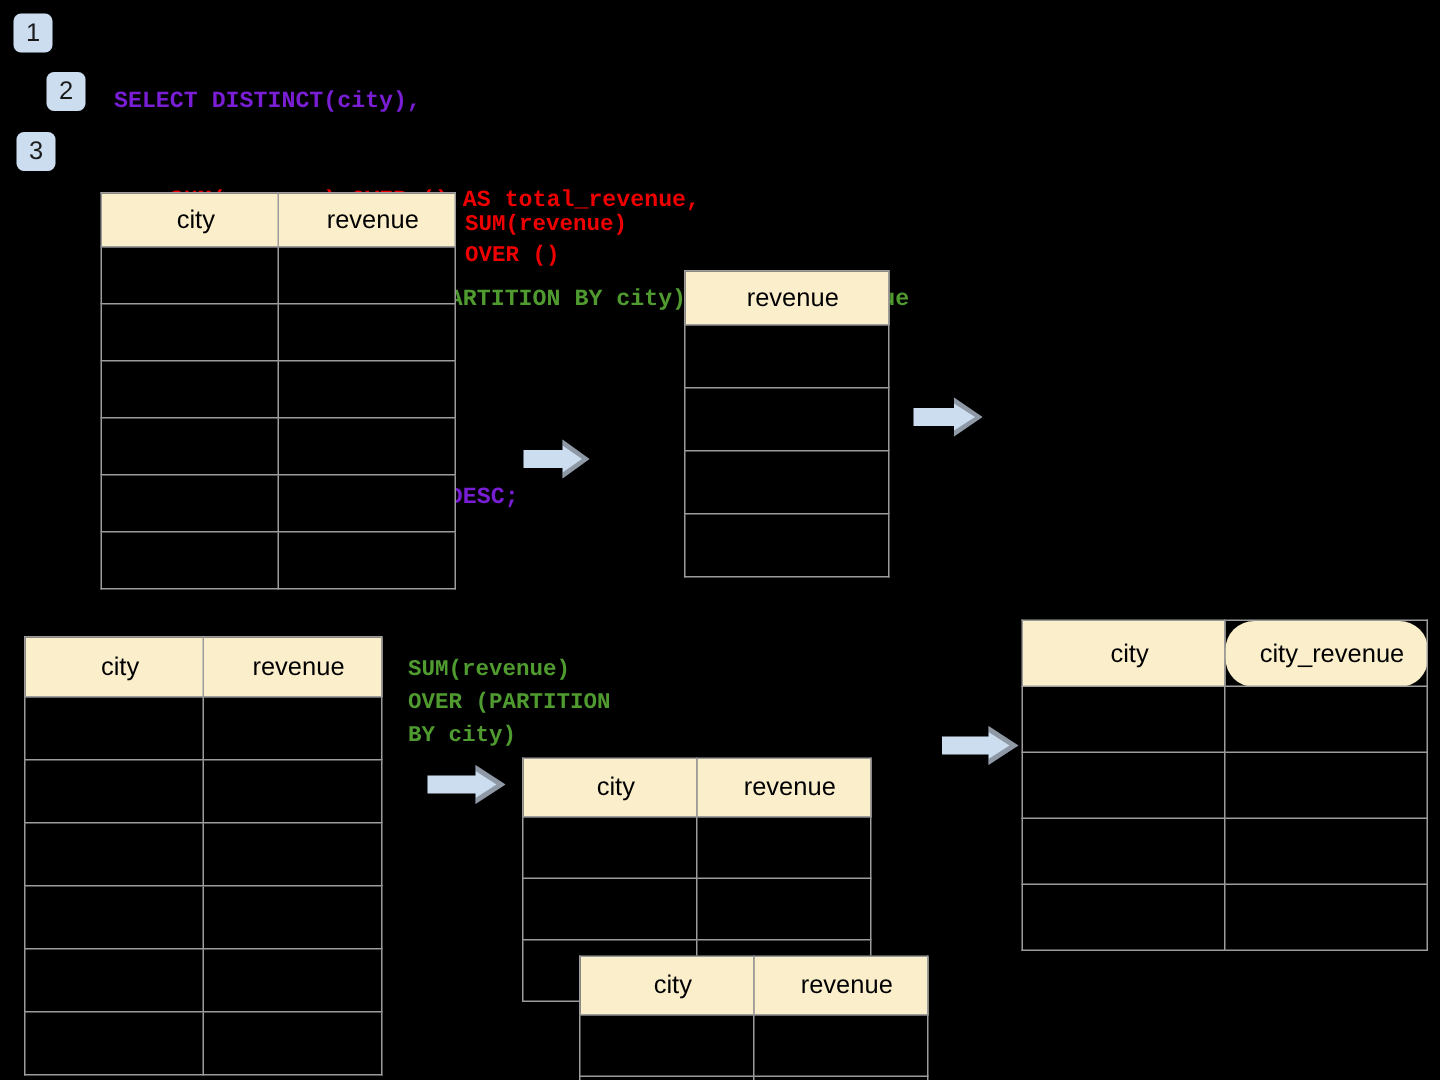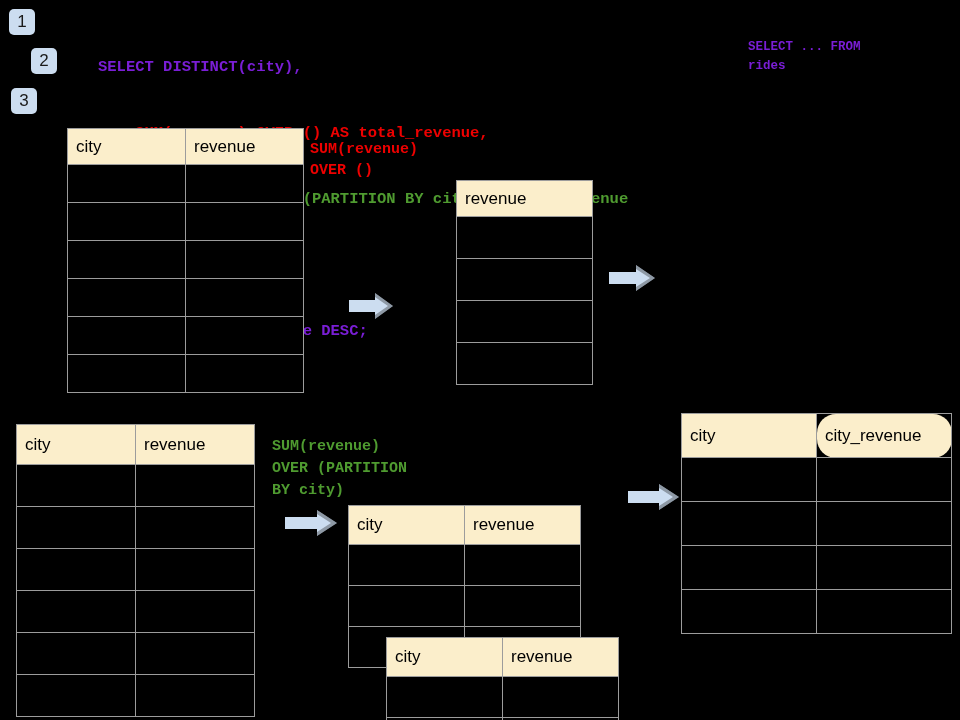--- a/index.html
+++ b/index.html
@@ -88,21 +88,21 @@
     border: 1px solid #9c9c9c;
     padding: 0;
     margin: 0;
   }
   .tbl th {
     background: #fbeecb;
     color: #000000;
     font-family: "Liberation Sans", sans-serif;
     font-size: 17px;
     font-weight: normal;
-    text-align: left;
+    text-align: center;
     padding: 0 0 0 8px;
   }
   .tbl td {
     background: #000000;
   }
 
   
   .arrow {
     position: absolute;
   }
@@ -110,30 +110,28 @@
 </style>
 </head>
 <body>
 
 <div id="stage">
 
   <div class="badge" style="left:9px; top:9px;">1</div>
   <div class="badge" style="left:31px; top:48px;">2</div>
   <div class="badge" style="left:11px; top:88px;">3</div>
 
-  <div class="code" style="left:98px; top:12px;">
+  <div class="code" style="left:76px; top:12px;">
     <span class="l c-purple">SELECT DISTINCT(city),</span>
     <span class="l c-red">    SUM(revenue) OVER () AS total_revenue,</span>
     <span class="l c-green">    SUM(revenue) OVER (PARTITION BY city) as city_revenue</span>
     <span class="l c-purple">  FROM rides</span>
     <span class="l c-purple">  ORDER by city_revenue DESC;</span>
   </div>
 
-  <div class="annot annot-small" style="left:748px; top:38px;">SELECT ... FROM
-rides</div>
 
   <div class="annot annot-red" style="left:310px; top:139px;">SUM(revenue)
 OVER ()</div>
 
   <div class="annot annot-green" style="left:272px; top:436px;">SUM(revenue)
 OVER (PARTITION
 BY city)</div>
 
   <table class="tbl" style="left:67px; top:128px; width:236px;">
     <colgroup>

